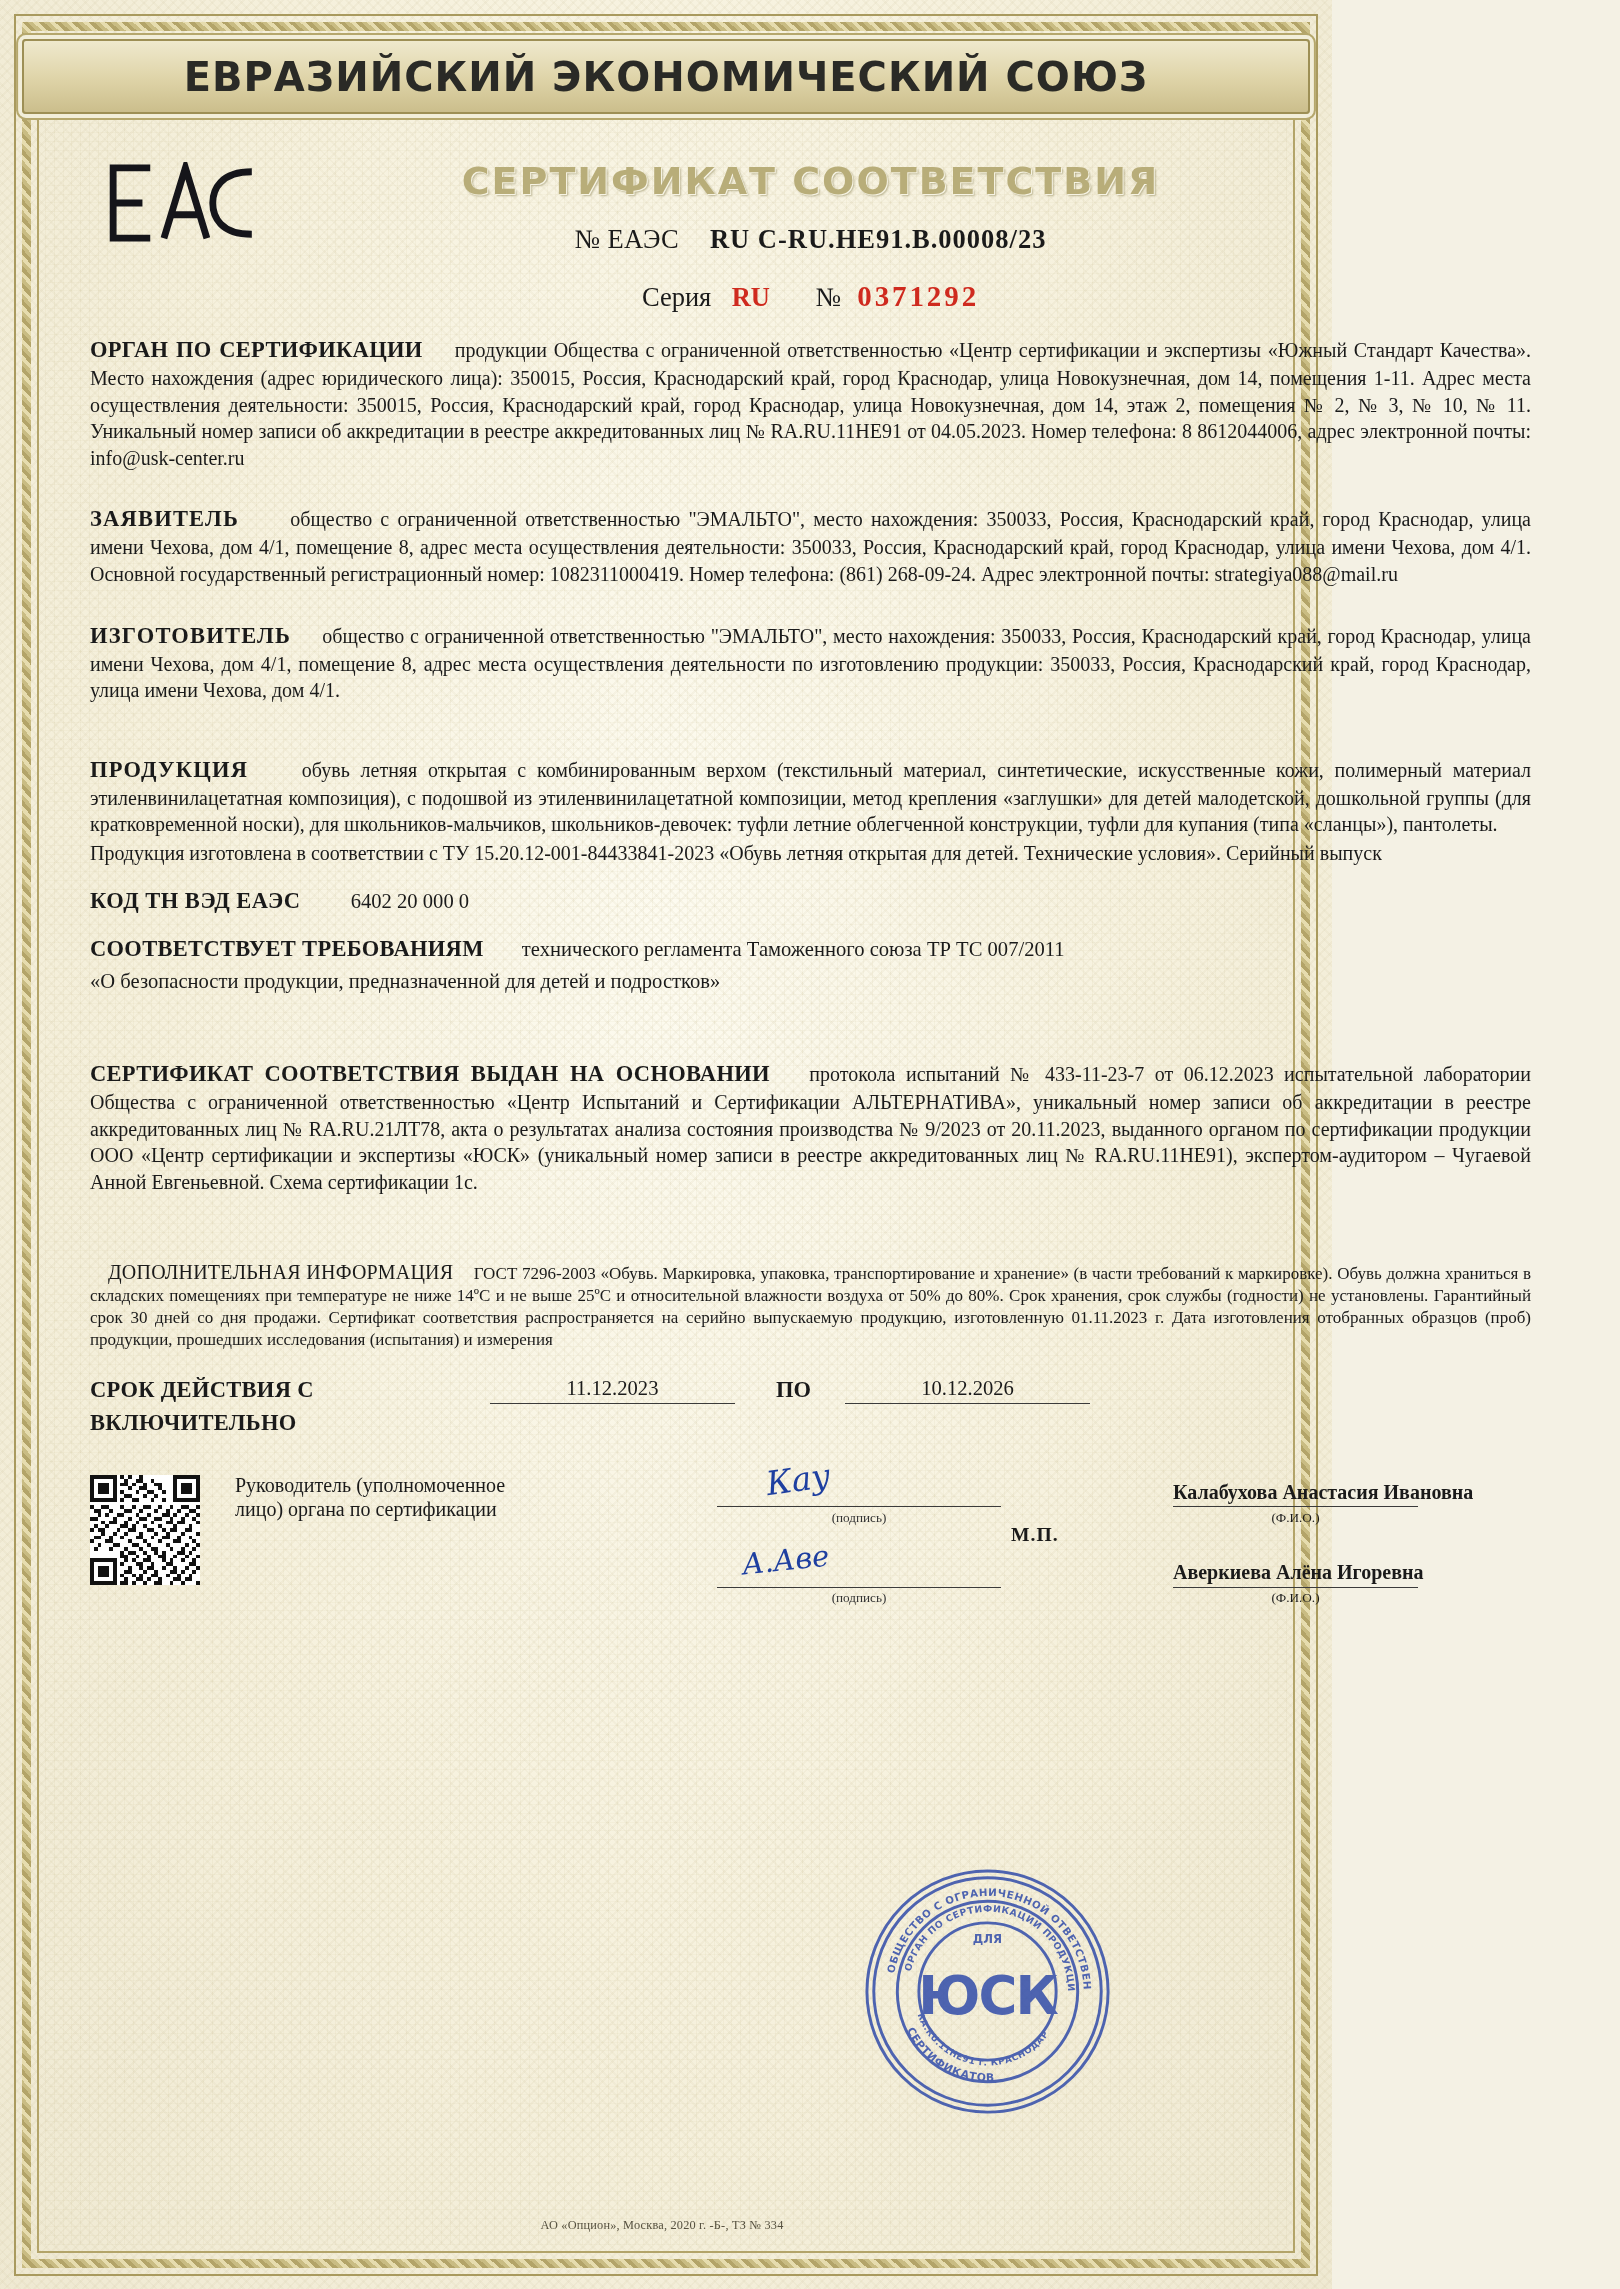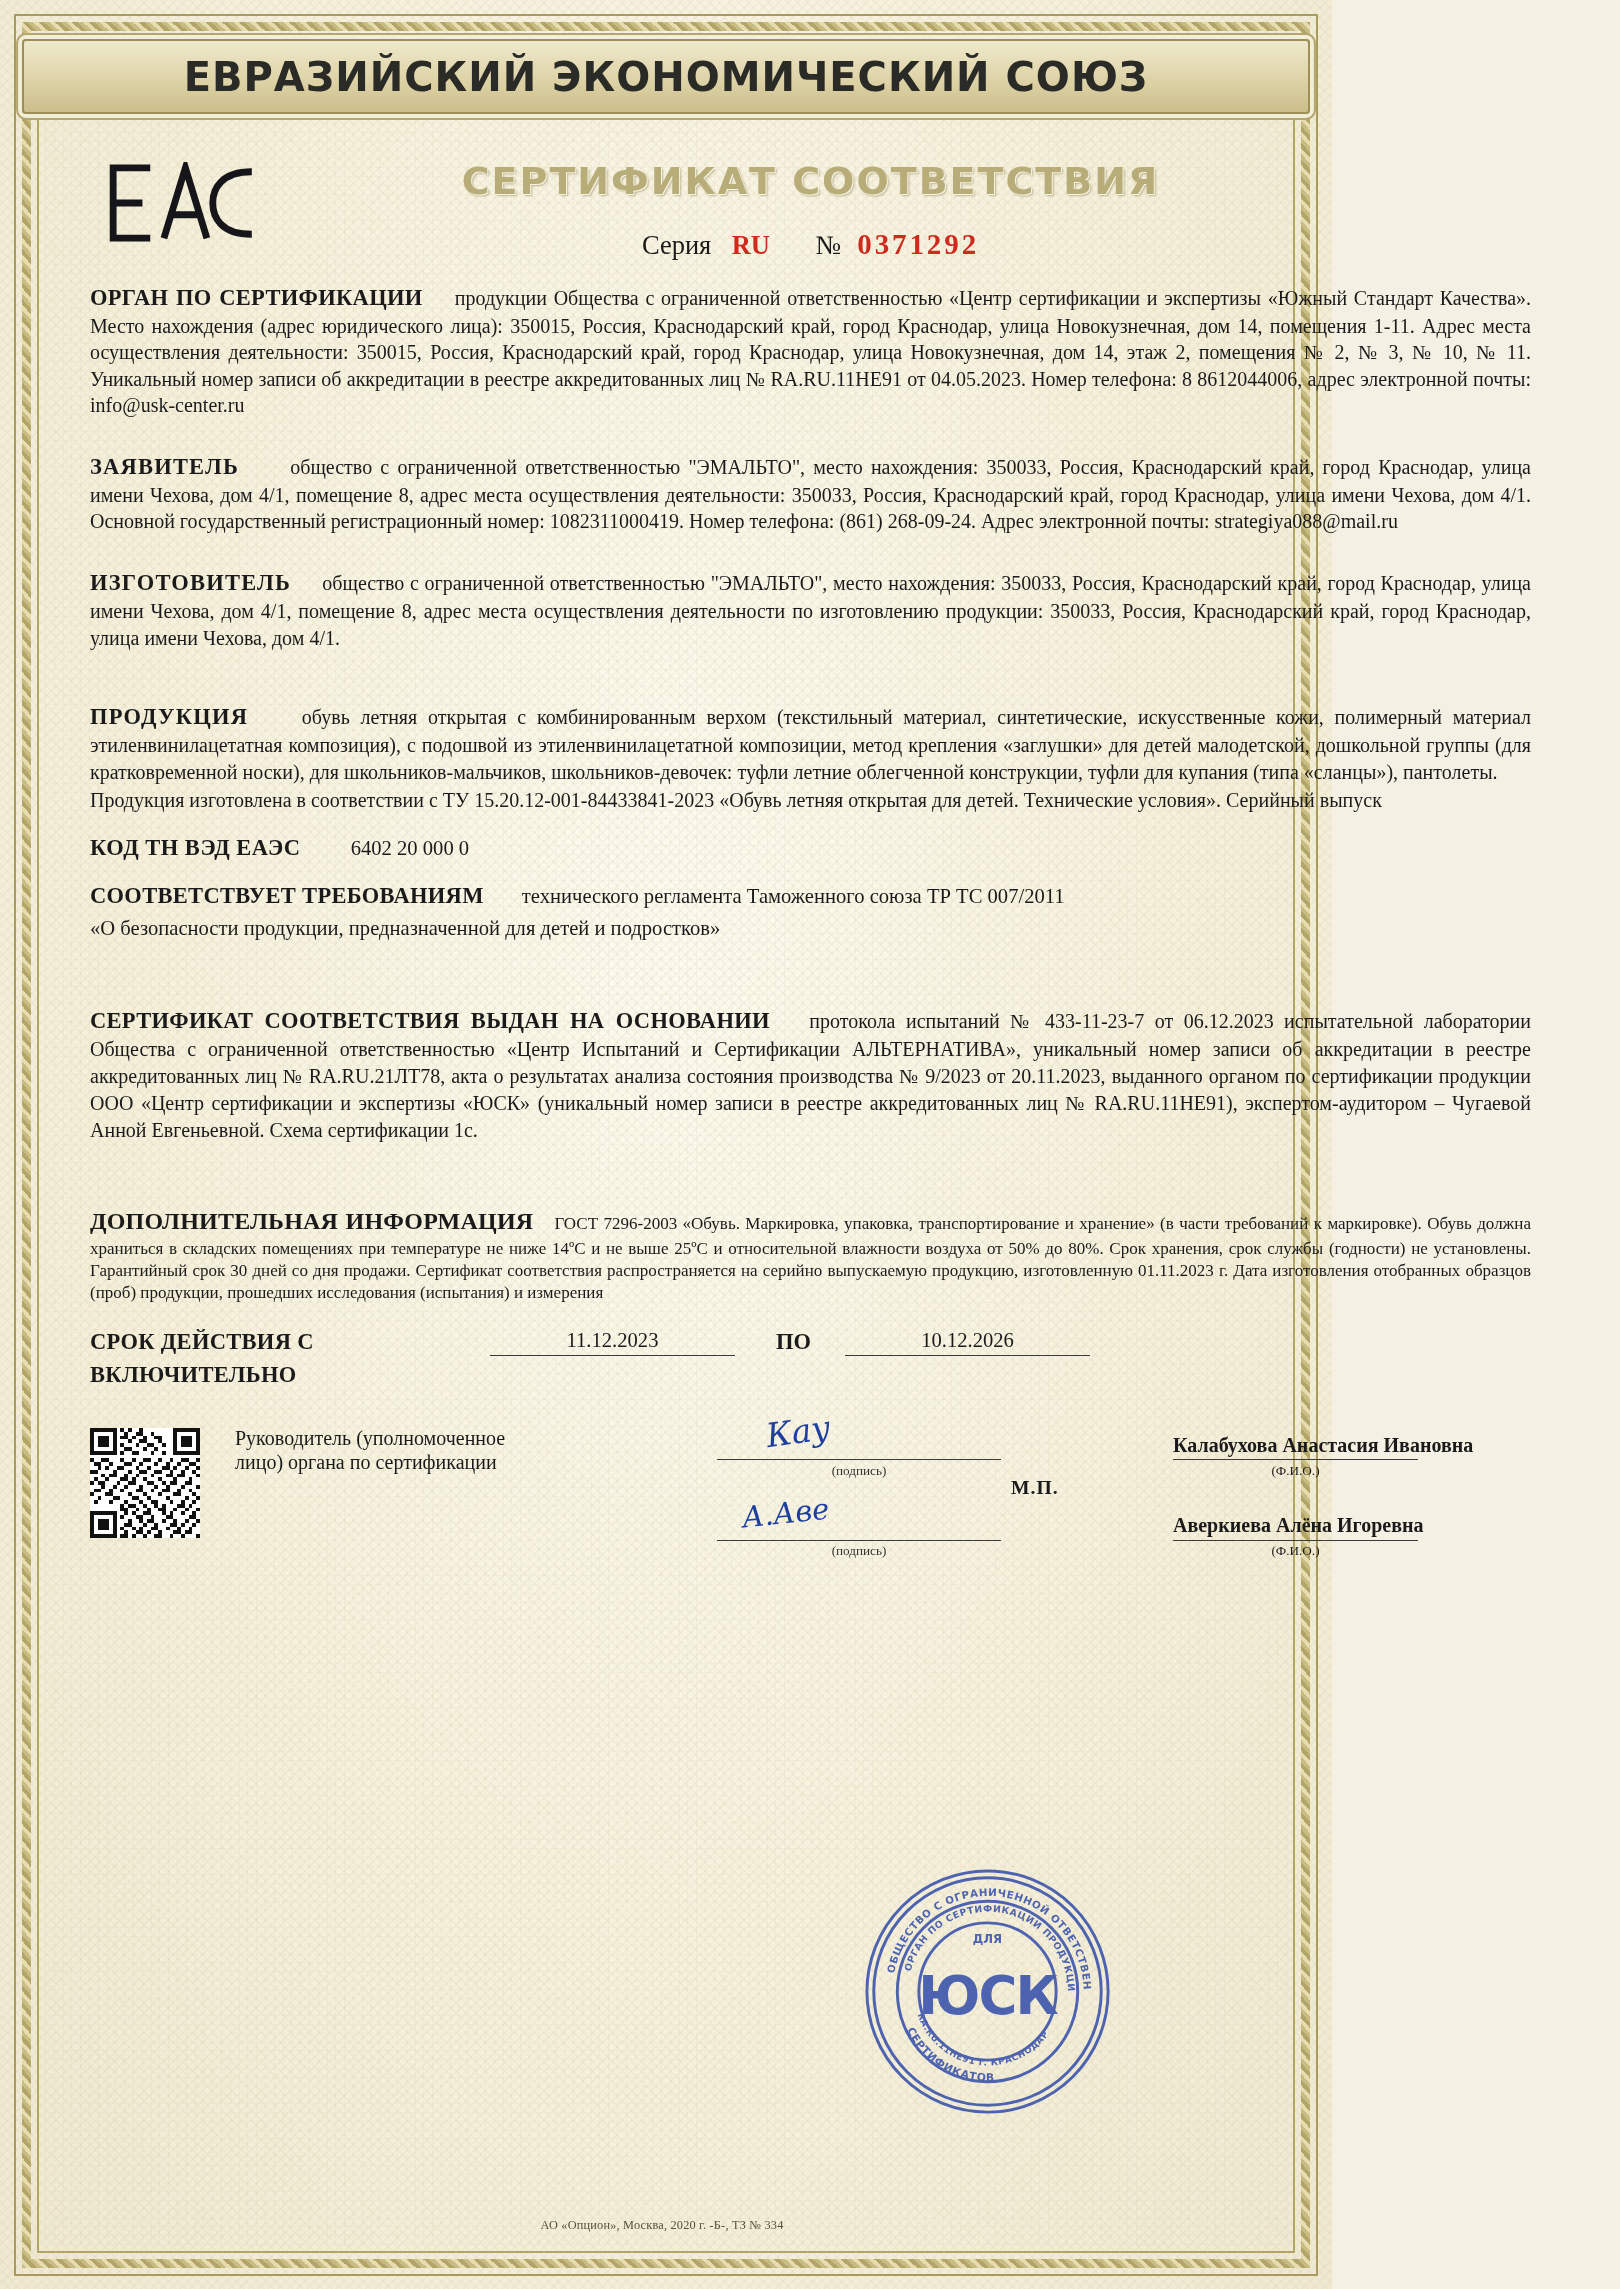--- a/index.html
+++ b/index.html
@@ -123,21 +123,21 @@
 
   .sootv{margin-top:19.6px;font-size:20.6px;line-height:1.35;}
   .sootv .hd{font-weight:bold;font-size:22.5px;letter-spacing:0.3px;}
   .sootv .t{margin-left:17.6px;}
   .sootv .l2{display:block;margin-top:3.9px;}
 
   .osnov{margin-top:63px;font-size:20px;line-height:1.34;text-align:justify;}
   .osnov .hd{font-weight:bold;font-size:22.5px;letter-spacing:0.3px;}
 
   .dopinfo{margin-top:63px;font-size:17px;line-height:1.3;text-align:justify;}
-  .dopinfo .hd{font-weight:bold;font-size:24px;letter-spacing:0.2px;}
+  .dopinfo .hd{font-weight:normal;font-size:20px;letter-spacing:0.2px;margin-left:18px;}
 
   .srok{
     margin-top:25.5px;
     font-size:22.5px;
     font-weight:bold;
     position:relative;
     height:69px;
   }
   .srok .l1{position:absolute;left:0;top:0;letter-spacing:0.3px;}
   .srok .l2{position:absolute;left:0;top:33px;letter-spacing:0.3px;}
@@ -200,20 +200,24 @@
         <path d="M62 78 L84 6 L106 78 M70 54 H98"></path>
         <path d="M152 10 C120 10 112 28 112 42 C112 56 120 74 152 74"></path>
       </g>
     </svg>
   </div>
 
   <div class="content">
 
     <div class="title">СЕРТИФИКАТ СООТВЕТСТВИЯ</div>
 
+    <div class="numline">
+      <span class="lbl">№ ЕАЭС</span>
+      <span class="strong" style="margin-left:23.5px;">RU C-RU.НЕ91.В.00008/23</span>
+    </div>
 
     <div class="serialline">
       <span>Серия</span>
       <span class="red" style="margin-left:13.7px;">RU</span>
       <span style="margin-left:39px;">№</span>
       <span class="serial-no" style="margin-left:9.8px;">0371292</span>
     </div>
 
     <div class="sect">
       <span class="hd">ОРГАН ПО СЕРТИФИКАЦИИ</span>

